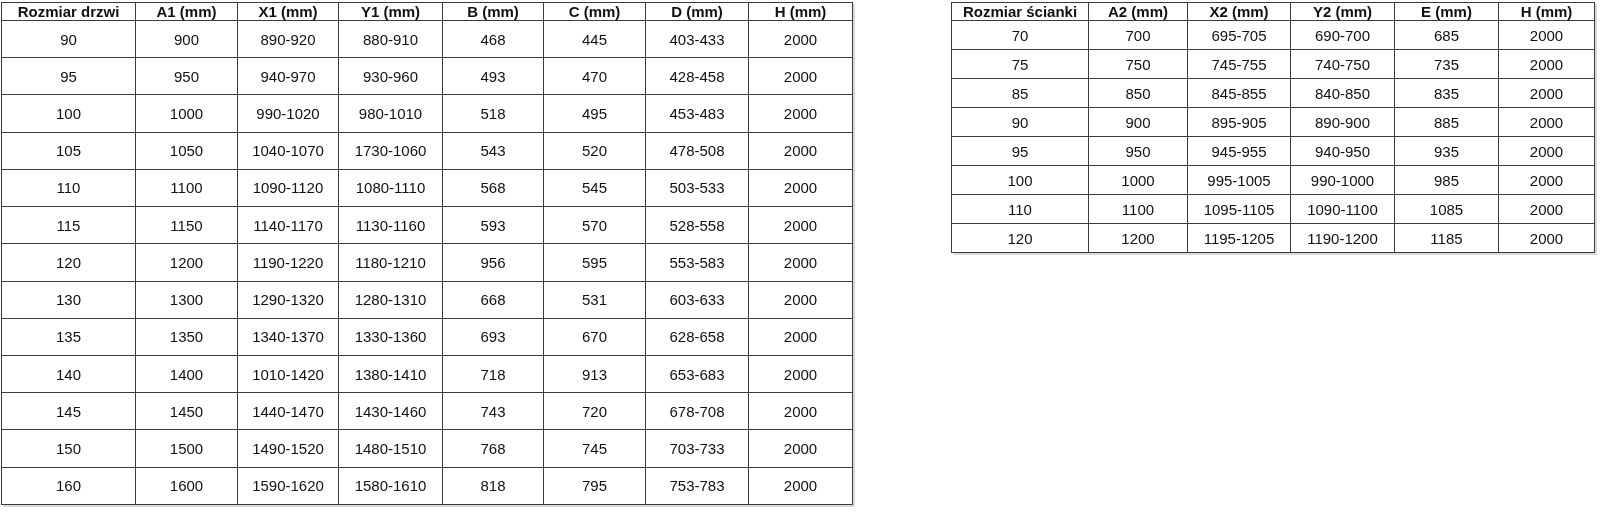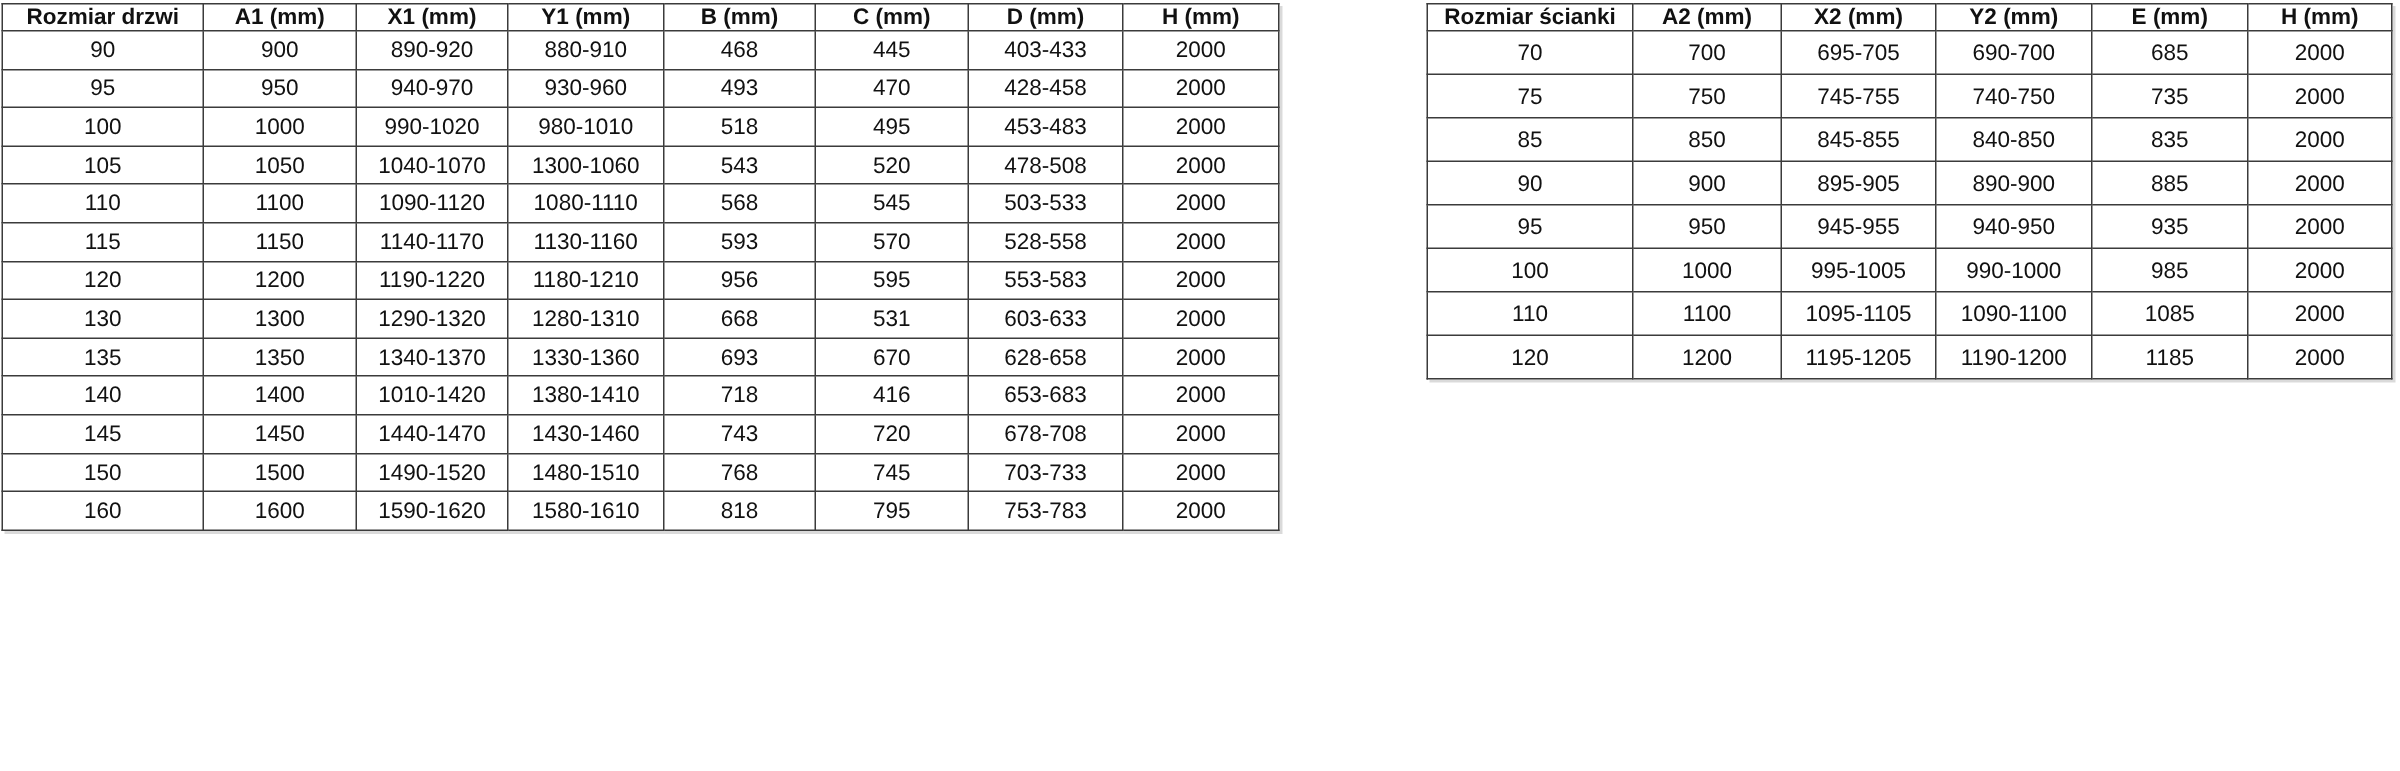--- a/index.html
+++ b/index.html
@@ -30,21 +30,21 @@
     vertical-align: middle;
     font-size: 15px;
     padding: 0 2px;
     overflow: hidden;
     white-space: nowrap;
   }
   table.spec th { font-weight: bold; }
   table.spec td { font-weight: normal; }
 
   
-  #door-table { left: 1px; top: 2px; width: 851px; height: 352px; }
+  #door-table { left: 1px; top: 2px; width: 851px; height: 503px; }
   #door-table col:nth-child(1) { width: 134px; }
   #door-table col:nth-child(2) { width: 102px; }
   #door-table col:nth-child(3) { width: 101px; }
   #door-table col:nth-child(4) { width: 104px; }
   #door-table col:nth-child(5) { width: 101px; }
   #door-table col:nth-child(6) { width: 102px; }
   #door-table col:nth-child(7) { width: 103px; }
   #door-table col:nth-child(8) { width: 104px; }
 
   
@@ -112,21 +112,21 @@
           <td>980-1010</td>
           <td>518</td>
           <td>495</td>
           <td>453-483</td>
           <td>2000</td>
         </tr>
         <tr>
           <td>105</td>
           <td>1050</td>
           <td>1040-1070</td>
-          <td>1300-1060</td>
+          <td>1730-1060</td>
           <td>543</td>
           <td>520</td>
           <td>478-508</td>
           <td>2000</td>
         </tr>
         <tr>
           <td>110</td>
           <td>1100</td>
           <td>1090-1120</td>
           <td>1080-1110</td>
@@ -174,21 +174,21 @@
           <td>670</td>
           <td>628-658</td>
           <td>2000</td>
         </tr>
         <tr>
           <td>140</td>
           <td>1400</td>
           <td>1010-1420</td>
           <td>1380-1410</td>
           <td>718</td>
-          <td>416</td>
+          <td>913</td>
           <td>653-683</td>
           <td>2000</td>
         </tr>
         <tr>
           <td>145</td>
           <td>1450</td>
           <td>1440-1470</td>
           <td>1430-1460</td>
           <td>743</td>
           <td>720</td>

